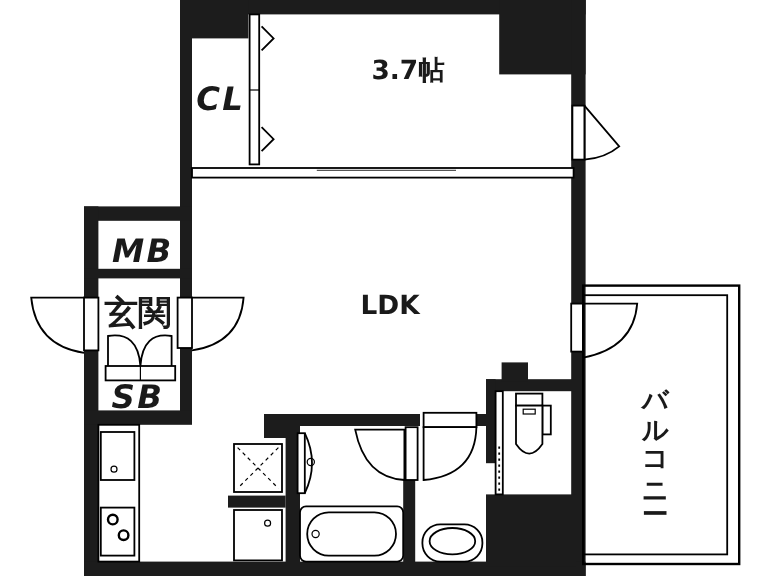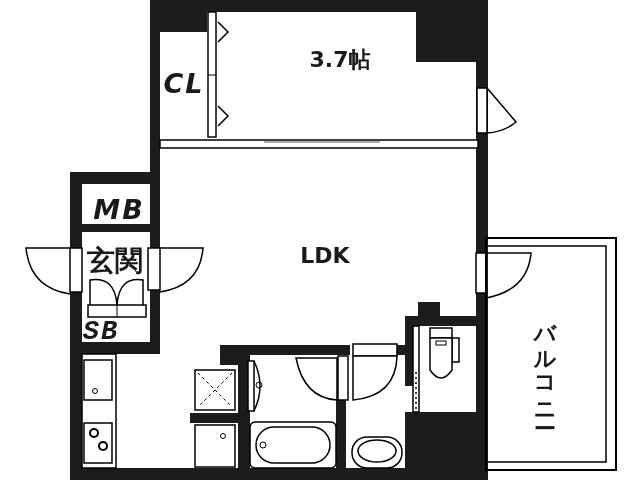--- a/index.html
+++ b/index.html
@@ -113,14 +113,14 @@
 
 <div class="lbl lbl-jp" style="left:290px;top:48px;width:100px;">
   <div>3.7帖</div>
 </div>
 <div class="lbl lbl-en" style="left:162px;top:70px;width:44px;">CL</div>
 <div class="lbl lbl-jp" style="left:280px;top:244px;width:90px;">
   <div>LDK</div>
 </div>
 <div class="lbl lbl-en" style="left:86px;top:196px;width:66px;">MB</div>
 <div class="lbl lbl-jp" style="left:82px;top:246px;width:66px;font-size:28px;">玄関</div>
-<div class="lbl lbl-en" style="left:68px;top:318px;width:66px;font-family:Liberation Mono, monospace;">SB</div>
+<div class="lbl lbl-en" style="left:82px;top:318px;width:66px;">SB</div>
 <div class="lbl vert" style="left:534px;top:308px;">バルコニー</div>
 
 </body></html>

